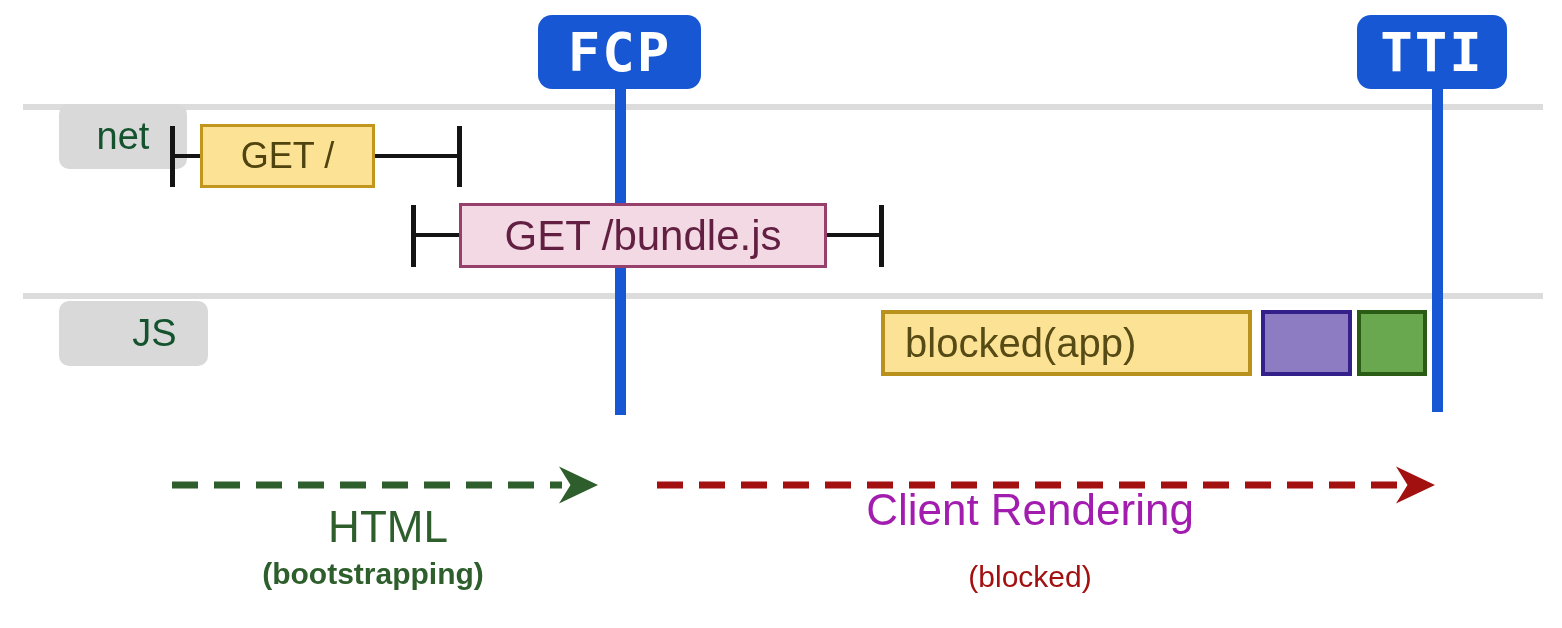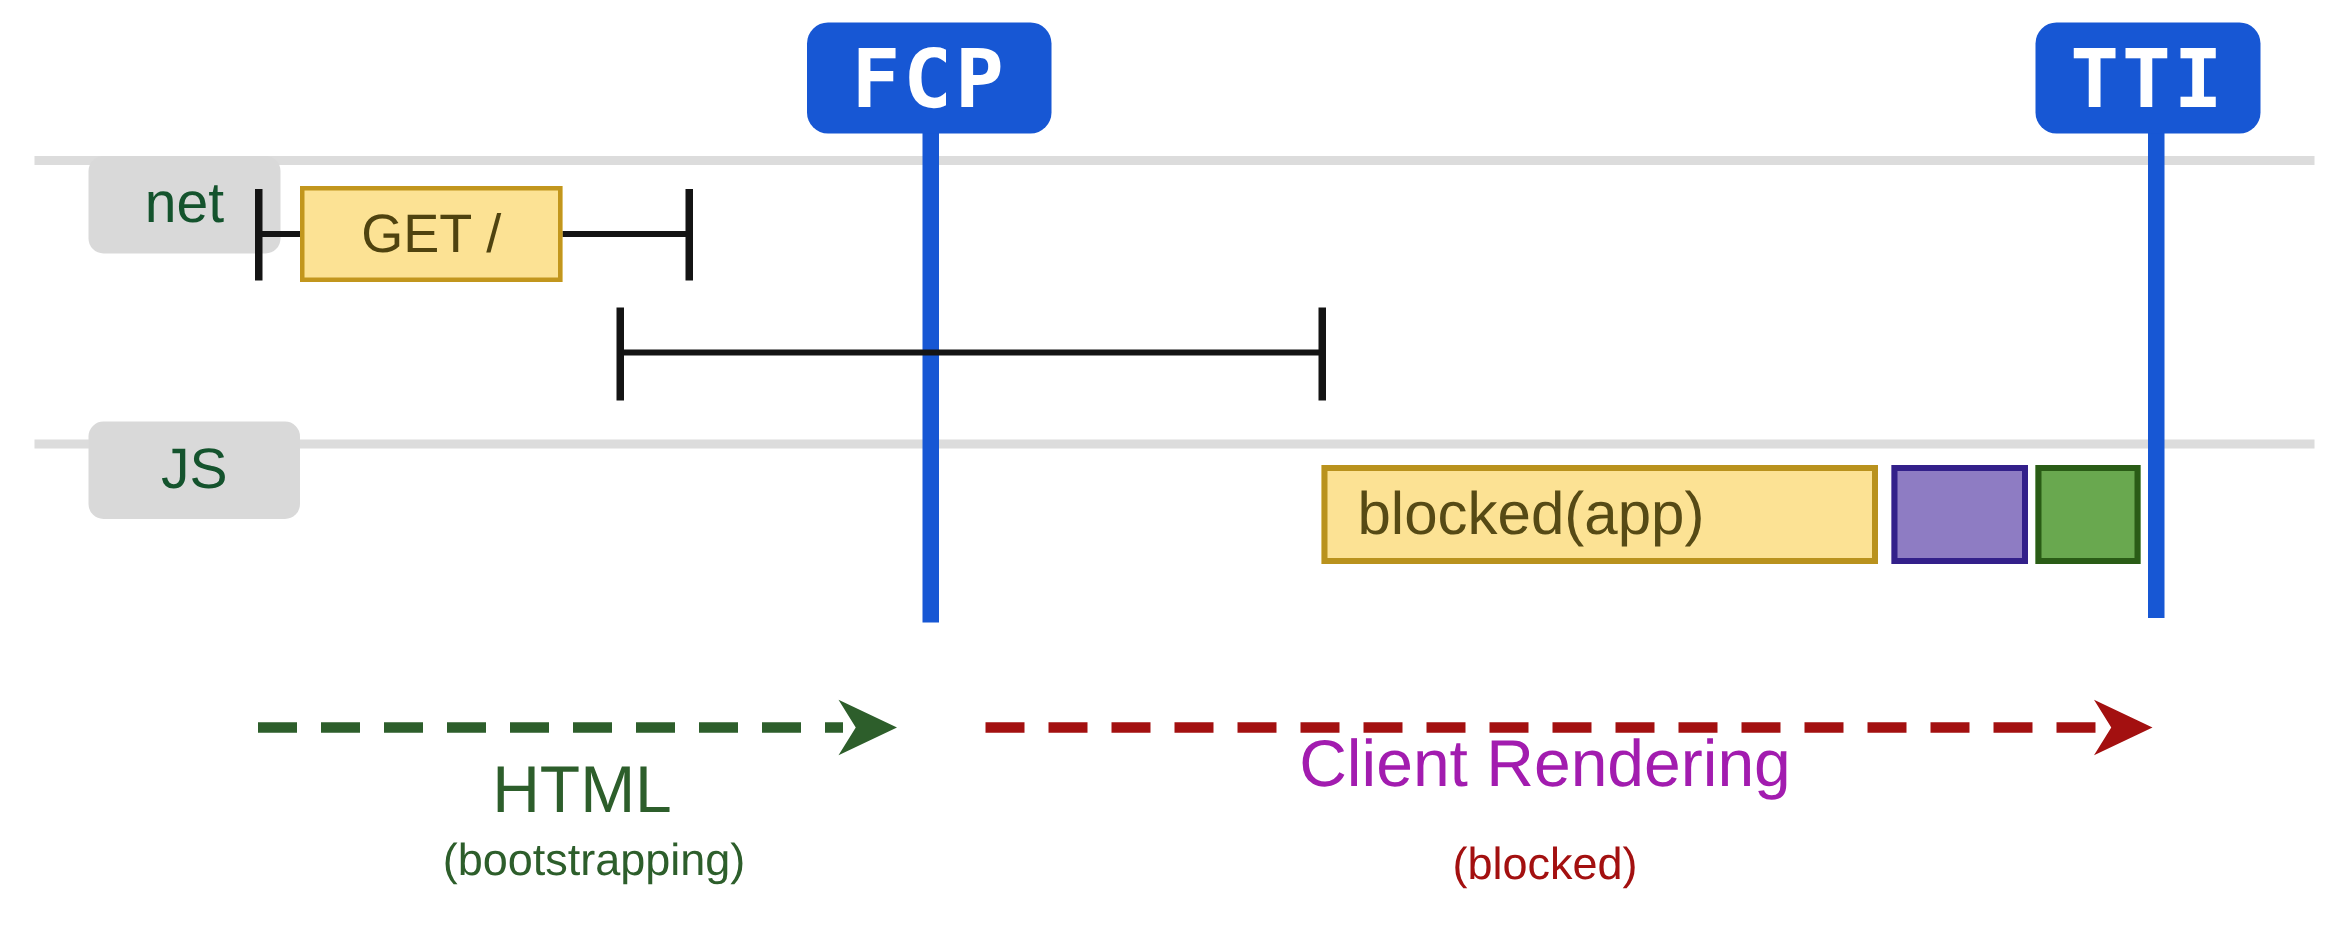--- a/index.html
+++ b/index.html
@@ -33,21 +33,21 @@
     border-radius: 10px;
     color: #14532d;
     font-size: 38px;
     display: flex;
     align-items: center;
     justify-content: center;
     z-index: 2;
     margin-left: 36px;
   }
   .track-label.net { top: 104px; width: 128px; }
-  .track-label.js  { top: 281px; width: 141px; }
+  .track-label.js  { top: 301px; width: 107px; padding-left: 42px; }
 
   
   .marker-line {
     position: absolute;
     width: 11px;
     background: #1757d4;
     z-index: 2;
   }
   .marker-line.fcp { left: 615px; top: 86px; height: 329px; }
   .marker-line.tti { left: 1432px; top: 86px; height: 326px; }
@@ -140,21 +140,21 @@
     z-index: 1;
   }
   .phase-sub {
     position: absolute;
     text-align: center;
     font-size: 30px;
     line-height: 36px;
     z-index: 1;
   }
   .phase-title.html { left: 188px; top: 503px; width: 400px; color: #2d5e2b; }
-  .phase-sub.html   { left: 196px; top: 556px; width: 400px; color: #2d5e2b; }
+  .phase-sub.html   { left: 173px; top: 556px; width: 400px; color: #2d5e2b; font-weight: bold; }
   .phase-title.client { left: 778px; top: 486px; width: 504px; color: #a21caf; }
   .phase-sub.client   { left: 778px; top: 559px; width: 504px; color: #a31010; }
 </style>
 </head>
 <body>
 
 <div class="canvas">
 
   <div class="track-line net"></div>
   <div class="track-line js"></div>
@@ -167,20 +167,21 @@
 
   <div class="whisker-h w1-h"></div>
   <div class="whisker-cap w1-cl"></div>
   <div class="whisker-cap w1-cr"></div>
 
   <div class="whisker-h w2-h"></div>
   <div class="whisker-cap w2-cl"></div>
   <div class="whisker-cap w2-cr"></div>
 
   <div class="box get-root">GET /</div>
+  <div class="box get-bundle">GET /bundle.js</div>
   <div class="box render-app">blocked(app)</div>
   <div class="box task-purple"></div>
   <div class="box task-green"></div>
 
   <div class="marker-badge fcp">FCP</div>
   <div class="marker-badge tti">TTI</div>
 
   <svg class="phase-arrow html" width="460" height="46" viewBox="0 0 460 46">
     <line x1="12" y1="23" x2="402" y2="23" stroke="#2d5e2b" stroke-width="7" stroke-dasharray="26 16"></line>
     <path d="M438,23 L399,4.5 L410.5,23 L399,41.5 Z" fill="#2d5e2b"></path>

